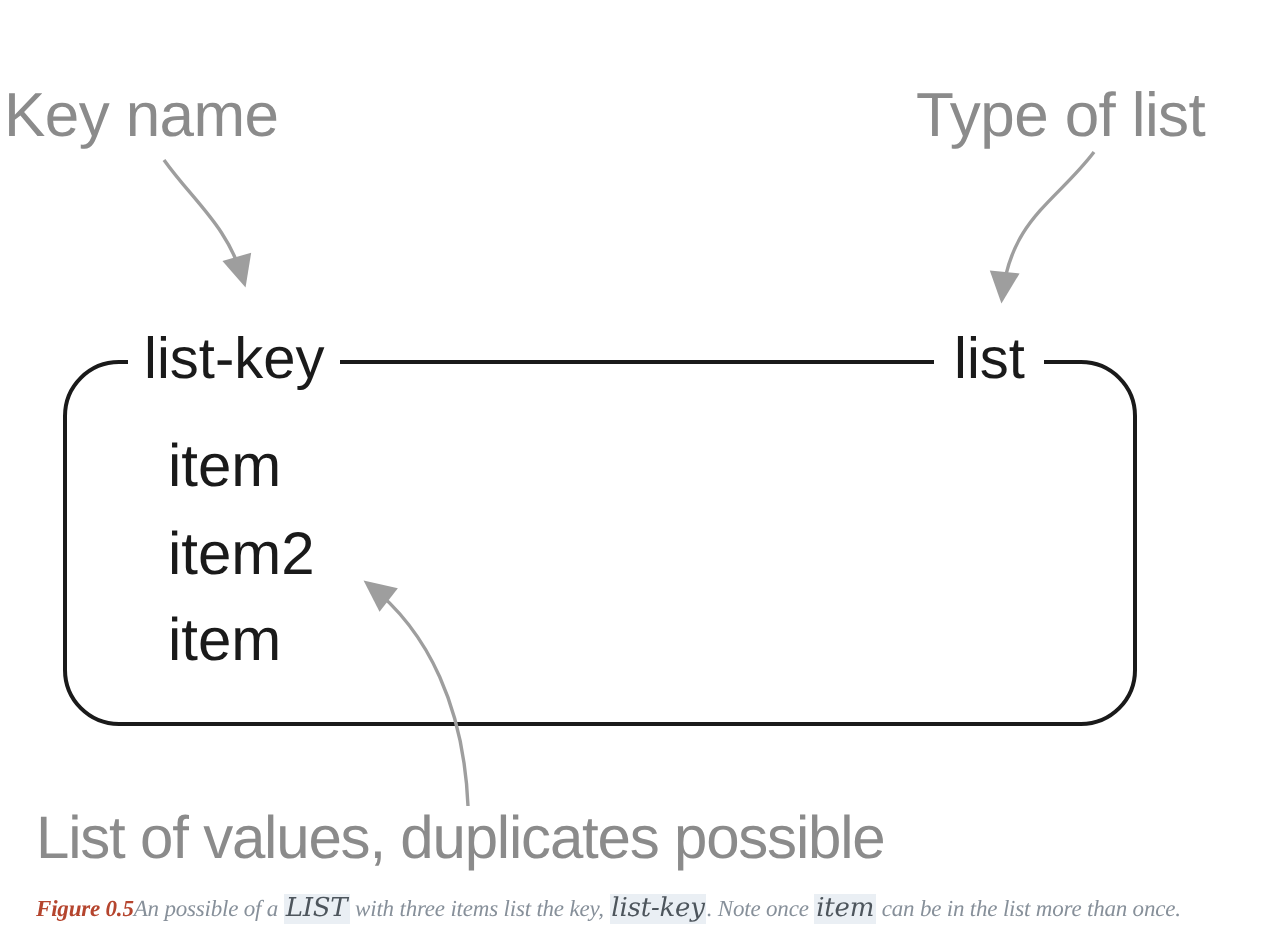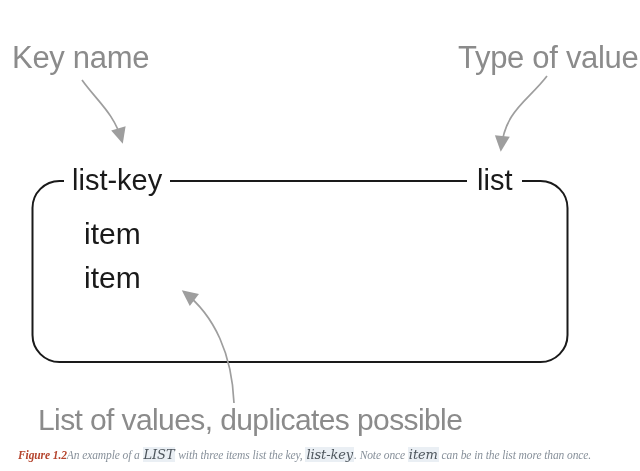--- a/index.html
+++ b/index.html
@@ -24,21 +24,21 @@
   .box-outline{fill:none;stroke:var(--line-black);stroke-width:2;}
   .arrow{fill:none;stroke:var(--arrow-gray);stroke-width:1.7;}
   .arrowhead{fill:var(--arrow-gray);}
   .annot{
     position:absolute;
     color:var(--label-gray);
     font-size:31px;
     letter-spacing:-0.3px;
     white-space:nowrap;
   }
-  .annot-bottom{font-size:30px;letter-spacing:-0.6px;margin-left:20px;}
+  .annot-bottom{font-size:30px;letter-spacing:-0.6px;}
   .edge-label{
     position:absolute;
     background:var(--background);
     color:var(--line-black);
     font-size:29px;
     line-height:38px;
     padding:0 8px;
     white-space:nowrap;
   }
   .items{
@@ -84,32 +84,33 @@
       </marker>
     </defs>
 
     <rect class="box-outline" x="32.5" y="181" width="535" height="181" rx="27"></rect>
 
     <path class="arrow" d="M 82,80 C 97,101 114,113 122,141" marker-end="url(#ah)"></path>
     <path class="arrow" d="M 547,76 C 528,101 505,110 501,149" marker-end="url(#ah)"></path>
     <path class="arrow" d="M 234,403 C 232,355 215,316 184,292" marker-end="url(#ah)"></path>
   </svg>
 
-  <div class="annot" style="left:12px;top:40px;">Key name</div>
+  <div class="annot" style="left:2px;top:40px;">Key name</div>
 
-  <div class="annot" style="left:458px;top:40px;">Type of value</div>
+  <div class="annot" style="left:458px;top:40px;">Type of list</div>
 
   <div class="edge-label" style="left:64px;top:161px;">list-key</div>
 
   <div class="edge-label" style="left:467px;top:161px;padding:0 10px;">list</div>
 
   <div class="items">
     <div>item</div>
+    <div>item2</div>
     <div>item</div>
   </div>
 
   <div class="annot annot-bottom" style="left:18px;top:403px;">List of values, duplicates possible</div>
 
   <div class="caption">
-    <span class="fig-label">Figure 1.2</span><span>An example of a </span><span class="code">LIST</span><span> with three items list the key, </span><span class="code">list-key</span><span>. Note once </span><span class="code">item</span><span> can be in the list more than once.</span>
+    <span class="fig-label">Figure 0.5</span><span>An possible of a </span><span class="code">LIST</span><span> with three items list the key, </span><span class="code">list-key</span><span>. Note once </span><span class="code">item</span><span> can be in the list more than once.</span>
   </div>
 
 </div>
 
 </body></html>

